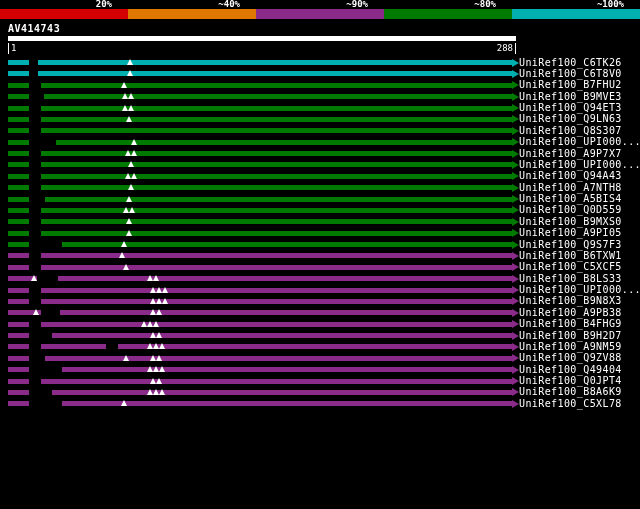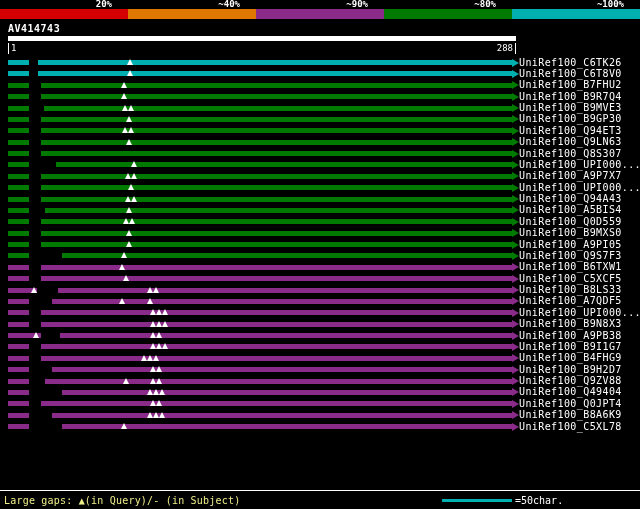--- a/index.html
+++ b/index.html
@@ -96,43 +96,29 @@
       </div>
       <div class="row">
         <div class="bar" style="background: rgb(0, 122, 0);"></div>
         <div class="gap" style="left: 29px; width: 12px;"></div>
         <div class="tri" style="left: 121px;"></div>
         <div class="arrow" style="border-left-color: rgb(0, 122, 0);"></div>
         <span class="row-label">UniRef100_B7FHU2</span>
       </div>
       <div class="row">
         <div class="bar" style="background: rgb(0, 122, 0);"></div>
-        <div class="gap" style="left: 29px; width: 12px;"></div>
-        <div class="tri" style="left: 121px;"></div>
-        <div class="arrow" style="border-left-color: rgb(0, 122, 0);"></div>
-        <span class="row-label">UniRef100_B9R7Q4</span>
-      </div>
-      <div class="row">
-        <div class="bar" style="background: rgb(0, 122, 0);"></div>
         <div class="gap" style="left: 29px; width: 15px;"></div>
         <div class="tri" style="left: 122px;"></div>
         <div class="tri" style="left: 128px;"></div>
         <div class="arrow" style="border-left-color: rgb(0, 122, 0);"></div>
         <span class="row-label">UniRef100_B9MVE3</span>
       </div>
       <div class="row">
         <div class="bar" style="background: rgb(0, 122, 0);"></div>
         <div class="gap" style="left: 29px; width: 12px;"></div>
-        <div class="tri" style="left: 126px;"></div>
-        <div class="arrow" style="border-left-color: rgb(0, 122, 0);"></div>
-        <span class="row-label">UniRef100_B9GP30</span>
-      </div>
-      <div class="row">
-        <div class="bar" style="background: rgb(0, 122, 0);"></div>
-        <div class="gap" style="left: 29px; width: 12px;"></div>
         <div class="tri" style="left: 122px;"></div>
         <div class="tri" style="left: 128px;"></div>
         <div class="arrow" style="border-left-color: rgb(0, 122, 0);"></div>
         <span class="row-label">UniRef100_Q94ET3</span>
       </div>
       <div class="row">
         <div class="bar" style="background: rgb(0, 122, 0);"></div>
         <div class="gap" style="left: 29px; width: 12px;"></div>
         <div class="tri" style="left: 126px;"></div>
         <div class="arrow" style="border-left-color: rgb(0, 122, 0);"></div>
@@ -169,20 +155,27 @@
       <div class="row">
         <div class="bar" style="background: rgb(0, 122, 0);"></div>
         <div class="gap" style="left: 29px; width: 12px;"></div>
         <div class="tri" style="left: 125px;"></div>
         <div class="tri" style="left: 131px;"></div>
         <div class="arrow" style="border-left-color: rgb(0, 122, 0);"></div>
         <span class="row-label">UniRef100_Q94A43</span>
       </div>
       <div class="row">
         <div class="bar" style="background: rgb(0, 122, 0);"></div>
+        <div class="gap" style="left: 29px; width: 12px;"></div>
+        <div class="tri" style="left: 128px;"></div>
+        <div class="arrow" style="border-left-color: rgb(0, 122, 0);"></div>
+        <span class="row-label">UniRef100_A7NTH8</span>
+      </div>
+      <div class="row">
+        <div class="bar" style="background: rgb(0, 122, 0);"></div>
         <div class="gap" style="left: 29px; width: 16px;"></div>
         <div class="tri" style="left: 126px;"></div>
         <div class="arrow" style="border-left-color: rgb(0, 122, 0);"></div>
         <span class="row-label">UniRef100_A5BIS4</span>
       </div>
       <div class="row">
         <div class="bar" style="background: rgb(0, 122, 0);"></div>
         <div class="gap" style="left: 29px; width: 12px;"></div>
         <div class="tri" style="left: 123px;"></div>
         <div class="tri" style="left: 129px;"></div>
@@ -228,28 +221,20 @@
         <div class="bar" style="background: rgb(138, 43, 138);"></div>
         <div class="gap" style="left: 37px; width: 21px;"></div>
         <div class="tri" style="left: 31px;"></div>
         <div class="tri" style="left: 147px;"></div>
         <div class="tri" style="left: 153px;"></div>
         <div class="arrow" style="border-left-color: rgb(138, 43, 138);"></div>
         <span class="row-label">UniRef100_B8LS33</span>
       </div>
       <div class="row">
         <div class="bar" style="background: rgb(138, 43, 138);"></div>
-        <div class="gap" style="left: 29px; width: 23px;"></div>
-        <div class="tri" style="left: 119px;"></div>
-        <div class="tri" style="left: 147px;"></div>
-        <div class="arrow" style="border-left-color: rgb(138, 43, 138);"></div>
-        <span class="row-label">UniRef100_A7QDF5</span>
-      </div>
-      <div class="row">
-        <div class="bar" style="background: rgb(138, 43, 138);"></div>
         <div class="gap" style="left: 29px; width: 12px;"></div>
         <div class="tri" style="left: 150px;"></div>
         <div class="tri" style="left: 156px;"></div>
         <div class="tri" style="left: 162px;"></div>
         <div class="arrow" style="border-left-color: rgb(138, 43, 138);"></div>
         <span class="row-label">UniRef100_UPI000...</span>
       </div>
       <div class="row">
         <div class="bar" style="background: rgb(138, 43, 138);"></div>
         <div class="gap" style="left: 29px; width: 12px;"></div>
@@ -264,42 +249,43 @@
         <div class="gap" style="left: 41px; width: 19px;"></div>
         <div class="tri" style="left: 33px;"></div>
         <div class="tri" style="left: 150px;"></div>
         <div class="tri" style="left: 156px;"></div>
         <div class="arrow" style="border-left-color: rgb(138, 43, 138);"></div>
         <span class="row-label">UniRef100_A9PB38</span>
       </div>
       <div class="row">
         <div class="bar" style="background: rgb(138, 43, 138);"></div>
         <div class="gap" style="left: 29px; width: 12px;"></div>
-        <div class="tri" style="left: 150px;"></div>
-        <div class="tri" style="left: 156px;"></div>
-        <div class="tri" style="left: 162px;"></div>
-        <div class="arrow" style="border-left-color: rgb(138, 43, 138);"></div>
-        <span class="row-label">UniRef100_B9I1G7</span>
-      </div>
-      <div class="row">
-        <div class="bar" style="background: rgb(138, 43, 138);"></div>
-        <div class="gap" style="left: 29px; width: 12px;"></div>
         <div class="tri" style="left: 141px;"></div>
         <div class="tri" style="left: 147px;"></div>
         <div class="tri" style="left: 153px;"></div>
         <div class="arrow" style="border-left-color: rgb(138, 43, 138);"></div>
         <span class="row-label">UniRef100_B4FHG9</span>
       </div>
       <div class="row">
         <div class="bar" style="background: rgb(138, 43, 138);"></div>
         <div class="gap" style="left: 29px; width: 23px;"></div>
         <div class="tri" style="left: 150px;"></div>
         <div class="tri" style="left: 156px;"></div>
         <div class="arrow" style="border-left-color: rgb(138, 43, 138);"></div>
         <span class="row-label">UniRef100_B9H2D7</span>
+      </div>
+      <div class="row">
+        <div class="bar" style="background: rgb(138, 43, 138);"></div>
+        <div class="gap" style="left: 29px; width: 12px;"></div>
+        <div class="gap" style="left: 106px; width: 12px;"></div>
+        <div class="tri" style="left: 147px;"></div>
+        <div class="tri" style="left: 153px;"></div>
+        <div class="tri" style="left: 159px;"></div>
+        <div class="arrow" style="border-left-color: rgb(138, 43, 138);"></div>
+        <span class="row-label">UniRef100_A9NM59</span>
       </div>
       <div class="row">
         <div class="bar" style="background: rgb(138, 43, 138);"></div>
         <div class="gap" style="left: 29px; width: 16px;"></div>
         <div class="tri" style="left: 123px;"></div>
         <div class="tri" style="left: 150px;"></div>
         <div class="tri" style="left: 156px;"></div>
         <div class="arrow" style="border-left-color: rgb(138, 43, 138);"></div>
         <span class="row-label">UniRef100_Q9ZV88</span>
       </div>
@@ -331,21 +317,14 @@
       </div>
       <div class="row">
         <div class="bar" style="background: rgb(138, 43, 138);"></div>
         <div class="gap" style="left: 29px; width: 33px;"></div>
         <div class="tri" style="left: 121px;"></div>
         <div class="arrow" style="border-left-color: rgb(138, 43, 138);"></div>
         <span class="row-label">UniRef100_C5XL78</span>
       </div>
     </div>
 
-  <div class="footer">
-    <span class="footer-left">Large gaps: ▲(in Query)/- (in Subject)</span>
-    <span class="footer-right">
-      <span class="scale-line"></span>
-      <span>=50char.</span>
-    </span>
-  </div>
 
 </div>
 
 </body></html>

